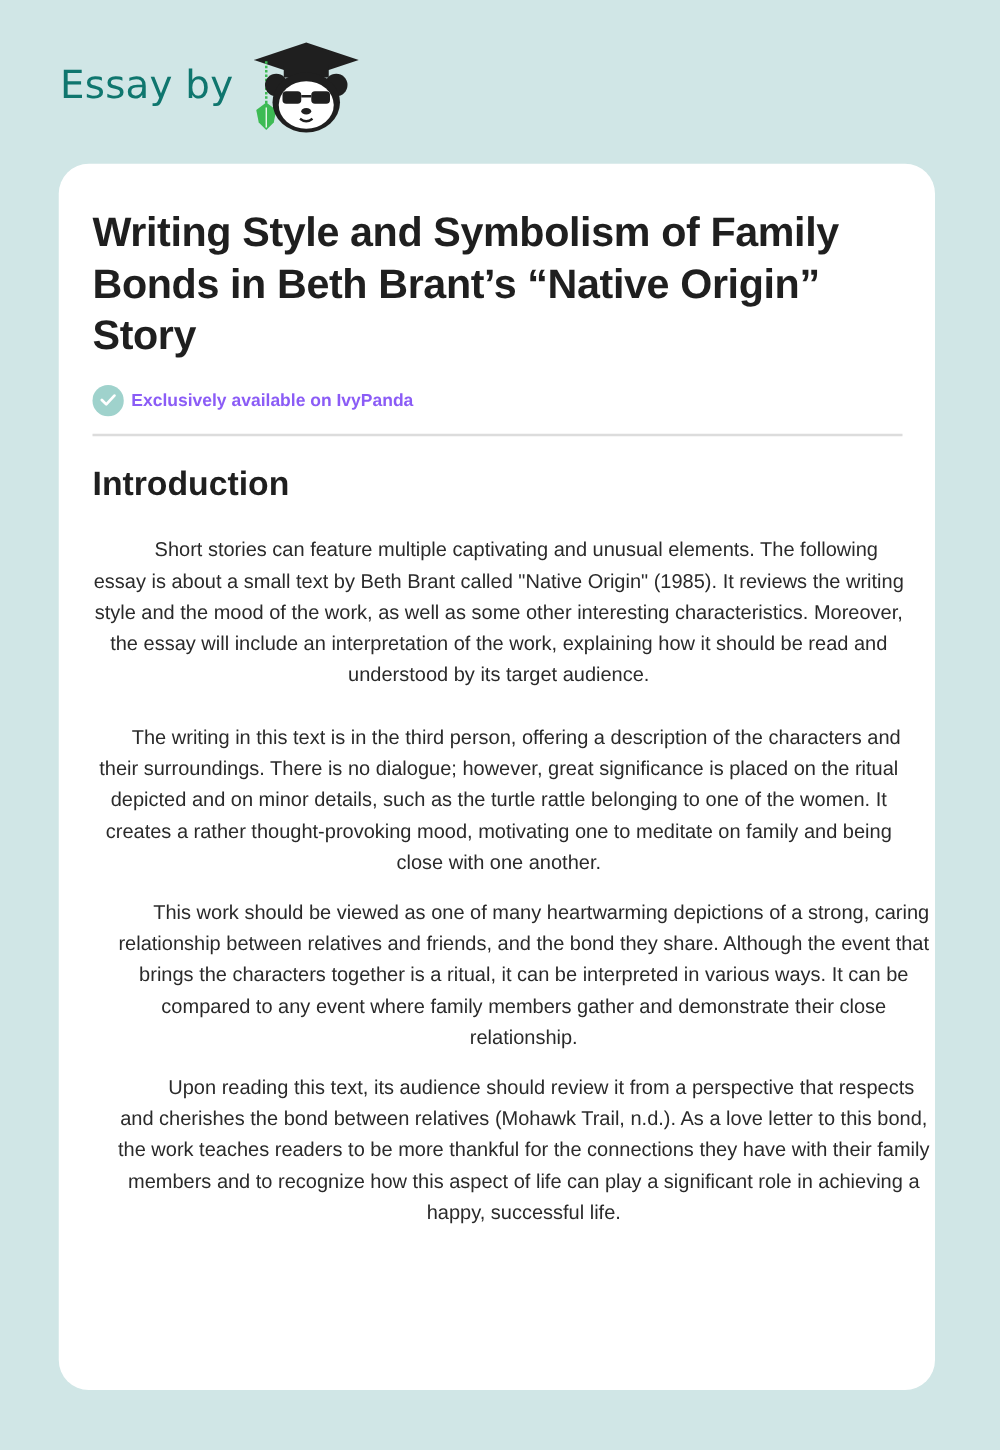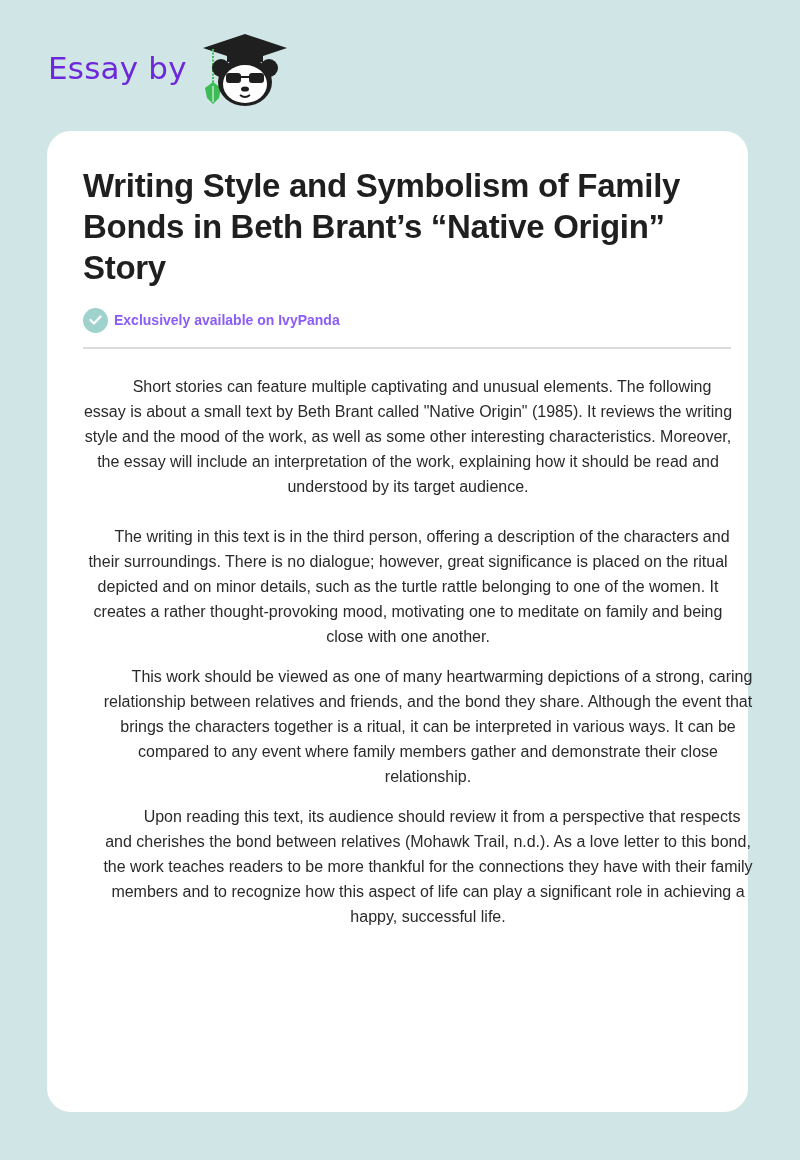--- a/index.html
+++ b/index.html
@@ -18,21 +18,21 @@
       position: absolute;
       left: 48px;
       top: 30px;
       height: 80px;
       display: flex;
       align-items: center;
     }
     .essay-by {
       font-family: "DejaVu Sans", sans-serif;
       font-size: 31px;
-      color: #6d28d9;
+      color: #0f766e;
       letter-spacing: 0.2px;
       margin-right: 14px;
       margin-top: -4px;
     }
     .logo-mark {
       width: 88px;
       height: 76px;
       position: relative;
       margin-right: 6px;
     }
@@ -53,21 +53,21 @@
     }
 
     .card {
       position: absolute;
       left: 47px;
       top: 131px;
       width: 701px;
       height: 981px;
       background: #ffffff;
       border-radius: 24px;
-      padding: 34px 26px 0 36px;
+      padding: 34px 26px 0 27px;
     }
     .title {
       font-family: "Liberation Sans", sans-serif;
       font-weight: bold;
       font-size: 33px;
       line-height: 41px;
       color: #1f1f1f;
       letter-spacing: -0.3px;
       width: 640px;
     }
@@ -159,20 +159,21 @@
       <svg width="13" height="10" viewBox="0 0 13 10">
         <path d="M1.5 5 L5 8.5 L11.5 1.5" stroke="#ffffff" stroke-width="2.2" fill="none" stroke-linecap="round" stroke-linejoin="round"></path>
       </svg>
     </span>
     <span class="exclusive-label">Exclusively available on IvyPanda</span>
   </div>
 
   <div class="divider"></div>
 
   <section>
+    <h2 class="h-intro">Introduction</h2>
     <p class="body p-first">Short stories can feature multiple captivating and unusual elements. The following essay is about a small text by Beth Brant called "Native Origin" (1985). It reviews the writing style and the mood of the work, as well as some other interesting characteristics. Moreover, the essay will include an interpretation of the work, explaining how it should be read and understood by its target audience.</p>
   </section>
 
   <section>
     <p class="body p-first">The writing in this text is in the third person, offering a description of the characters and their surroundings. There is no dialogue; however, great significance is placed on the ritual depicted and on minor details, such as the turtle rattle belonging to one of the women. It creates a rather thought-provoking mood, motivating one to meditate on family and being close with one another.</p>
     <p class="body p-next">This work should be viewed as one of many heartwarming depictions of a strong, caring relationship between relatives and friends, and the bond they share. Although the event that brings the characters together is a ritual, it can be interpreted in various ways. It can be compared to any event where family members gather and demonstrate their close relationship.</p>
     <p class="body p-next">Upon reading this text, its audience should review it from a perspective that respects and cherishes the bond between relatives (Mohawk Trail, n.d.). As a love letter to this bond, the work teaches readers to be more thankful for the connections they have with their family members and to recognize how this aspect of life can play a significant role in achieving a happy, successful life.</p>
   </section>
 </main>
 

